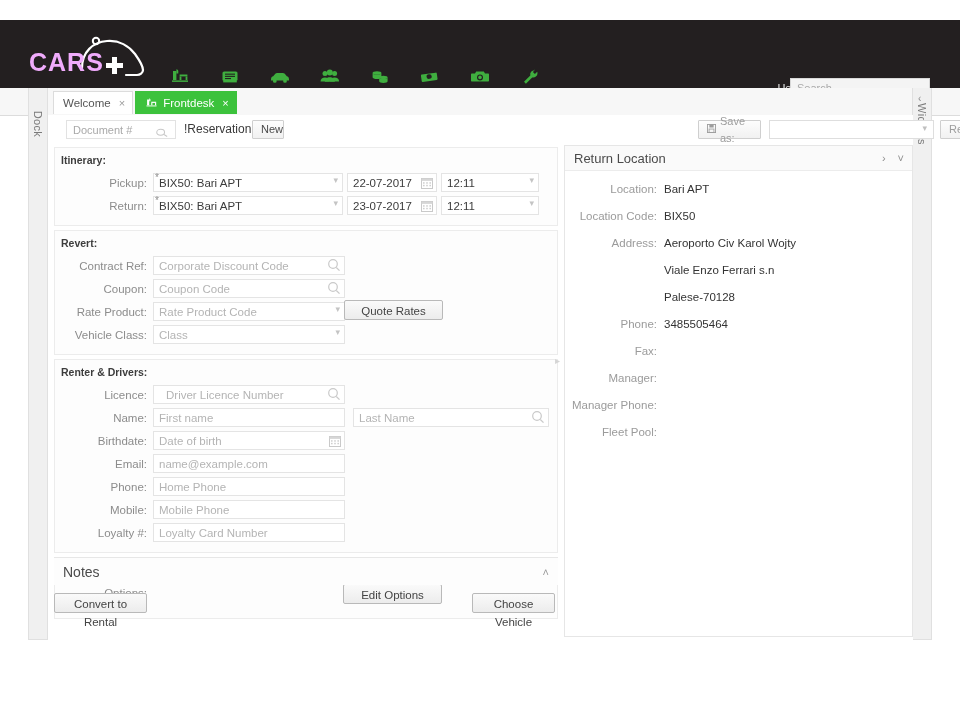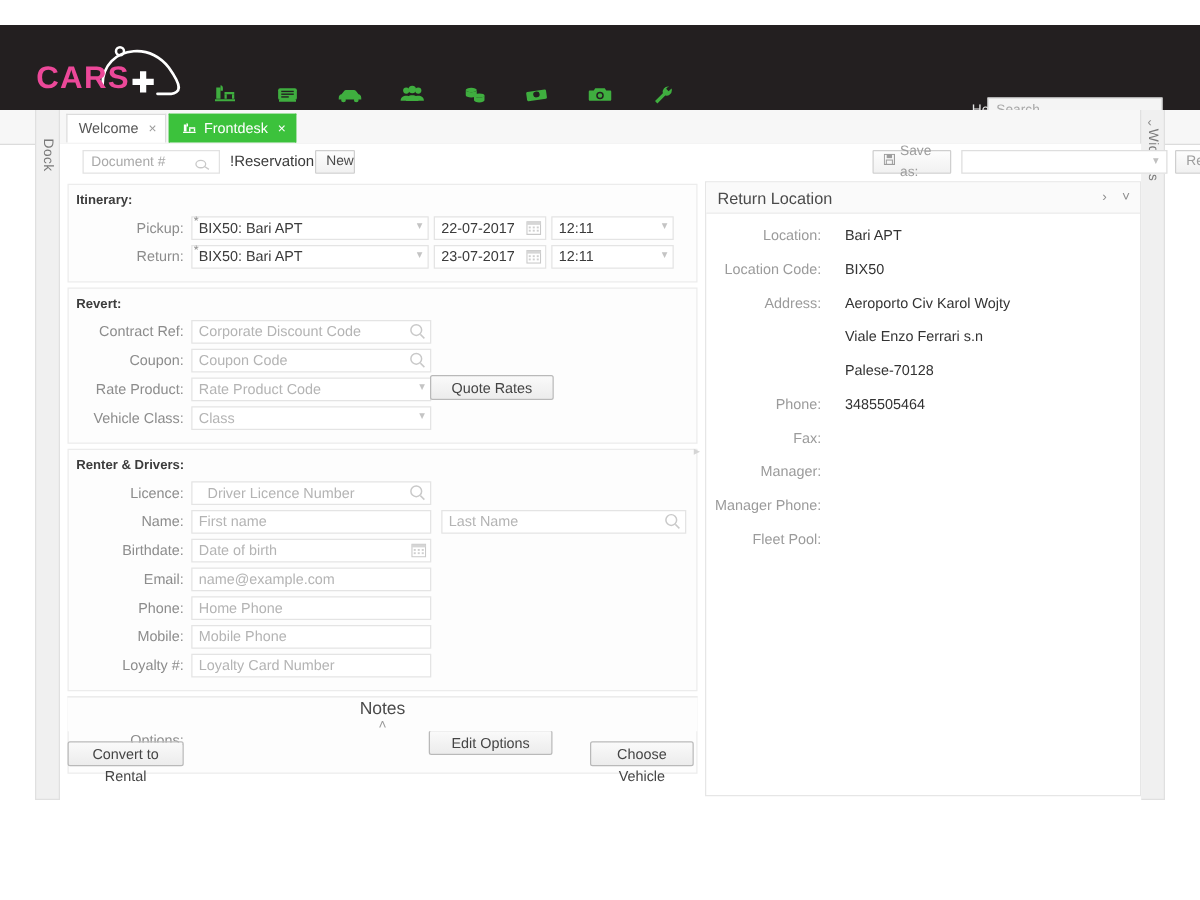--- a/index.html
+++ b/index.html
@@ -21,21 +21,21 @@
     position: absolute; left: 0; top: 20px;
     width: 960px; height: 68px;
     background: #231f20;
   }
   .logo-wrap {
     position: absolute; left: 27px; top: 12px;
     width: 130px; height: 46px;
   }
   .logo-text {
     position: absolute; left: 2px; top: 16px;
-    color: #ec4899;
+    color: #f0abfc;
     font-size: 25px;
     font-weight: bold;
     letter-spacing: 1px;
     font-family: "Liberation Sans", sans-serif;
     text-align: right;
   }
   .logo-svg { position: absolute; left: 0; top: 0; }
 
   .mainnav {
     position: absolute; left: 155px; top: 46px;
@@ -321,21 +321,20 @@
 
   .notes-bar {
     position: absolute; left: 6px; top: 442px;
     width: 504px; height: 28px;
     border-top: 1px solid #e7e7e7;
     background: #fdfdfd;
     display: flex; align-items: center;
     justify-content: space-between;
     padding: 0 9px;
     box-sizing: border-box;
-    flex-direction: column;
   }
   .notes-title { font-size: 14px; color: #4b4b4b; }
   .notes-caret { font-size: 11px; color: #9a9a9a; cursor: pointer; }
 
   .bottom-bar {
     position: absolute; left: 6px; top: 478px;
     width: 504px; height: 24px;
   }
   .convert-btn { position: absolute; left: 0; top: 0; width: 93px; }
   .choose-btn  { position: absolute; right: 3px; top: 0; width: 83px; }
@@ -351,21 +350,21 @@
   .dp-header {
     height: 24px;
     background: #fafafa;
     border-bottom: 1px solid #ececec;
     display: flex; align-items: center;
     padding: 0 8px 0 9px;
   }
   .dp-title { font-size: 13px; color: #4b4b4b; flex: 1; }
   .dp-act { font-size: 11px; color: #8e8e8e; margin-left: 12px; cursor: pointer; }
   .dp-body { padding: 12px 0 0 0; }
-  .dp-row { display: flex; height: 27px; align-items: flex-start; gap: 12px; }
+  .dp-row { display: flex; height: 27px; align-items: flex-start; }
   .dp-lbl {
     width: 92px; text-align: right;
     font-size: 11.5px; color: #9b9b9b;
     padding-right: 7px; flex: none;
   }
   .dp-val { font-size: 11.5px; color: #333333; }
 
   .splitter-handle {
     position: absolute; left: 507px; top: 240px;
     font-size: 10px; color: #d5d5d5;

